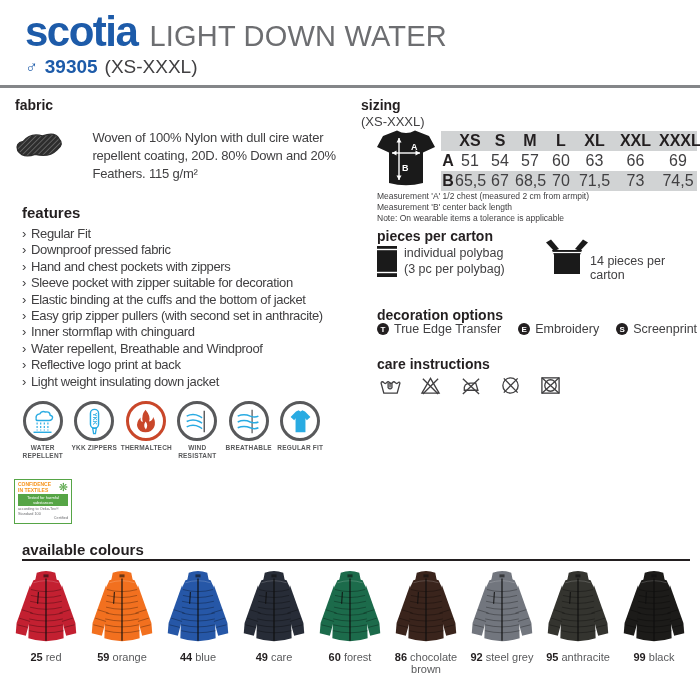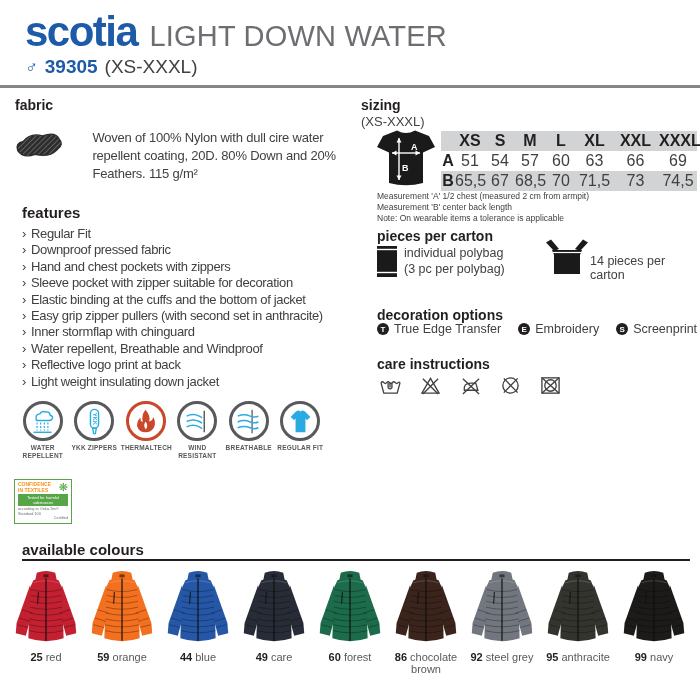--- a/index.html
+++ b/index.html
@@ -474,17 +474,17 @@
     <div class="swatch">
       <svg viewBox="0 0 90 100" style="color: rgb(52, 52, 47);">
           <use href="#jacket-shape"></use>
         </svg>
       <div class="swatch-label"><span class="swatch-code">95</span> <span class="swatch-name">anthracite</span></div>
     </div>
     <div class="swatch">
       <svg viewBox="0 0 90 100" style="color: rgb(28, 27, 25);">
           <use href="#jacket-shape"></use>
         </svg>
-      <div class="swatch-label"><span class="swatch-code">99</span> <span class="swatch-name">navy</span></div>
+      <div class="swatch-label"><span class="swatch-code">99</span> <span class="swatch-name">black</span></div>
     </div>
   </div>
 
 </div>
 
 </body></html>

